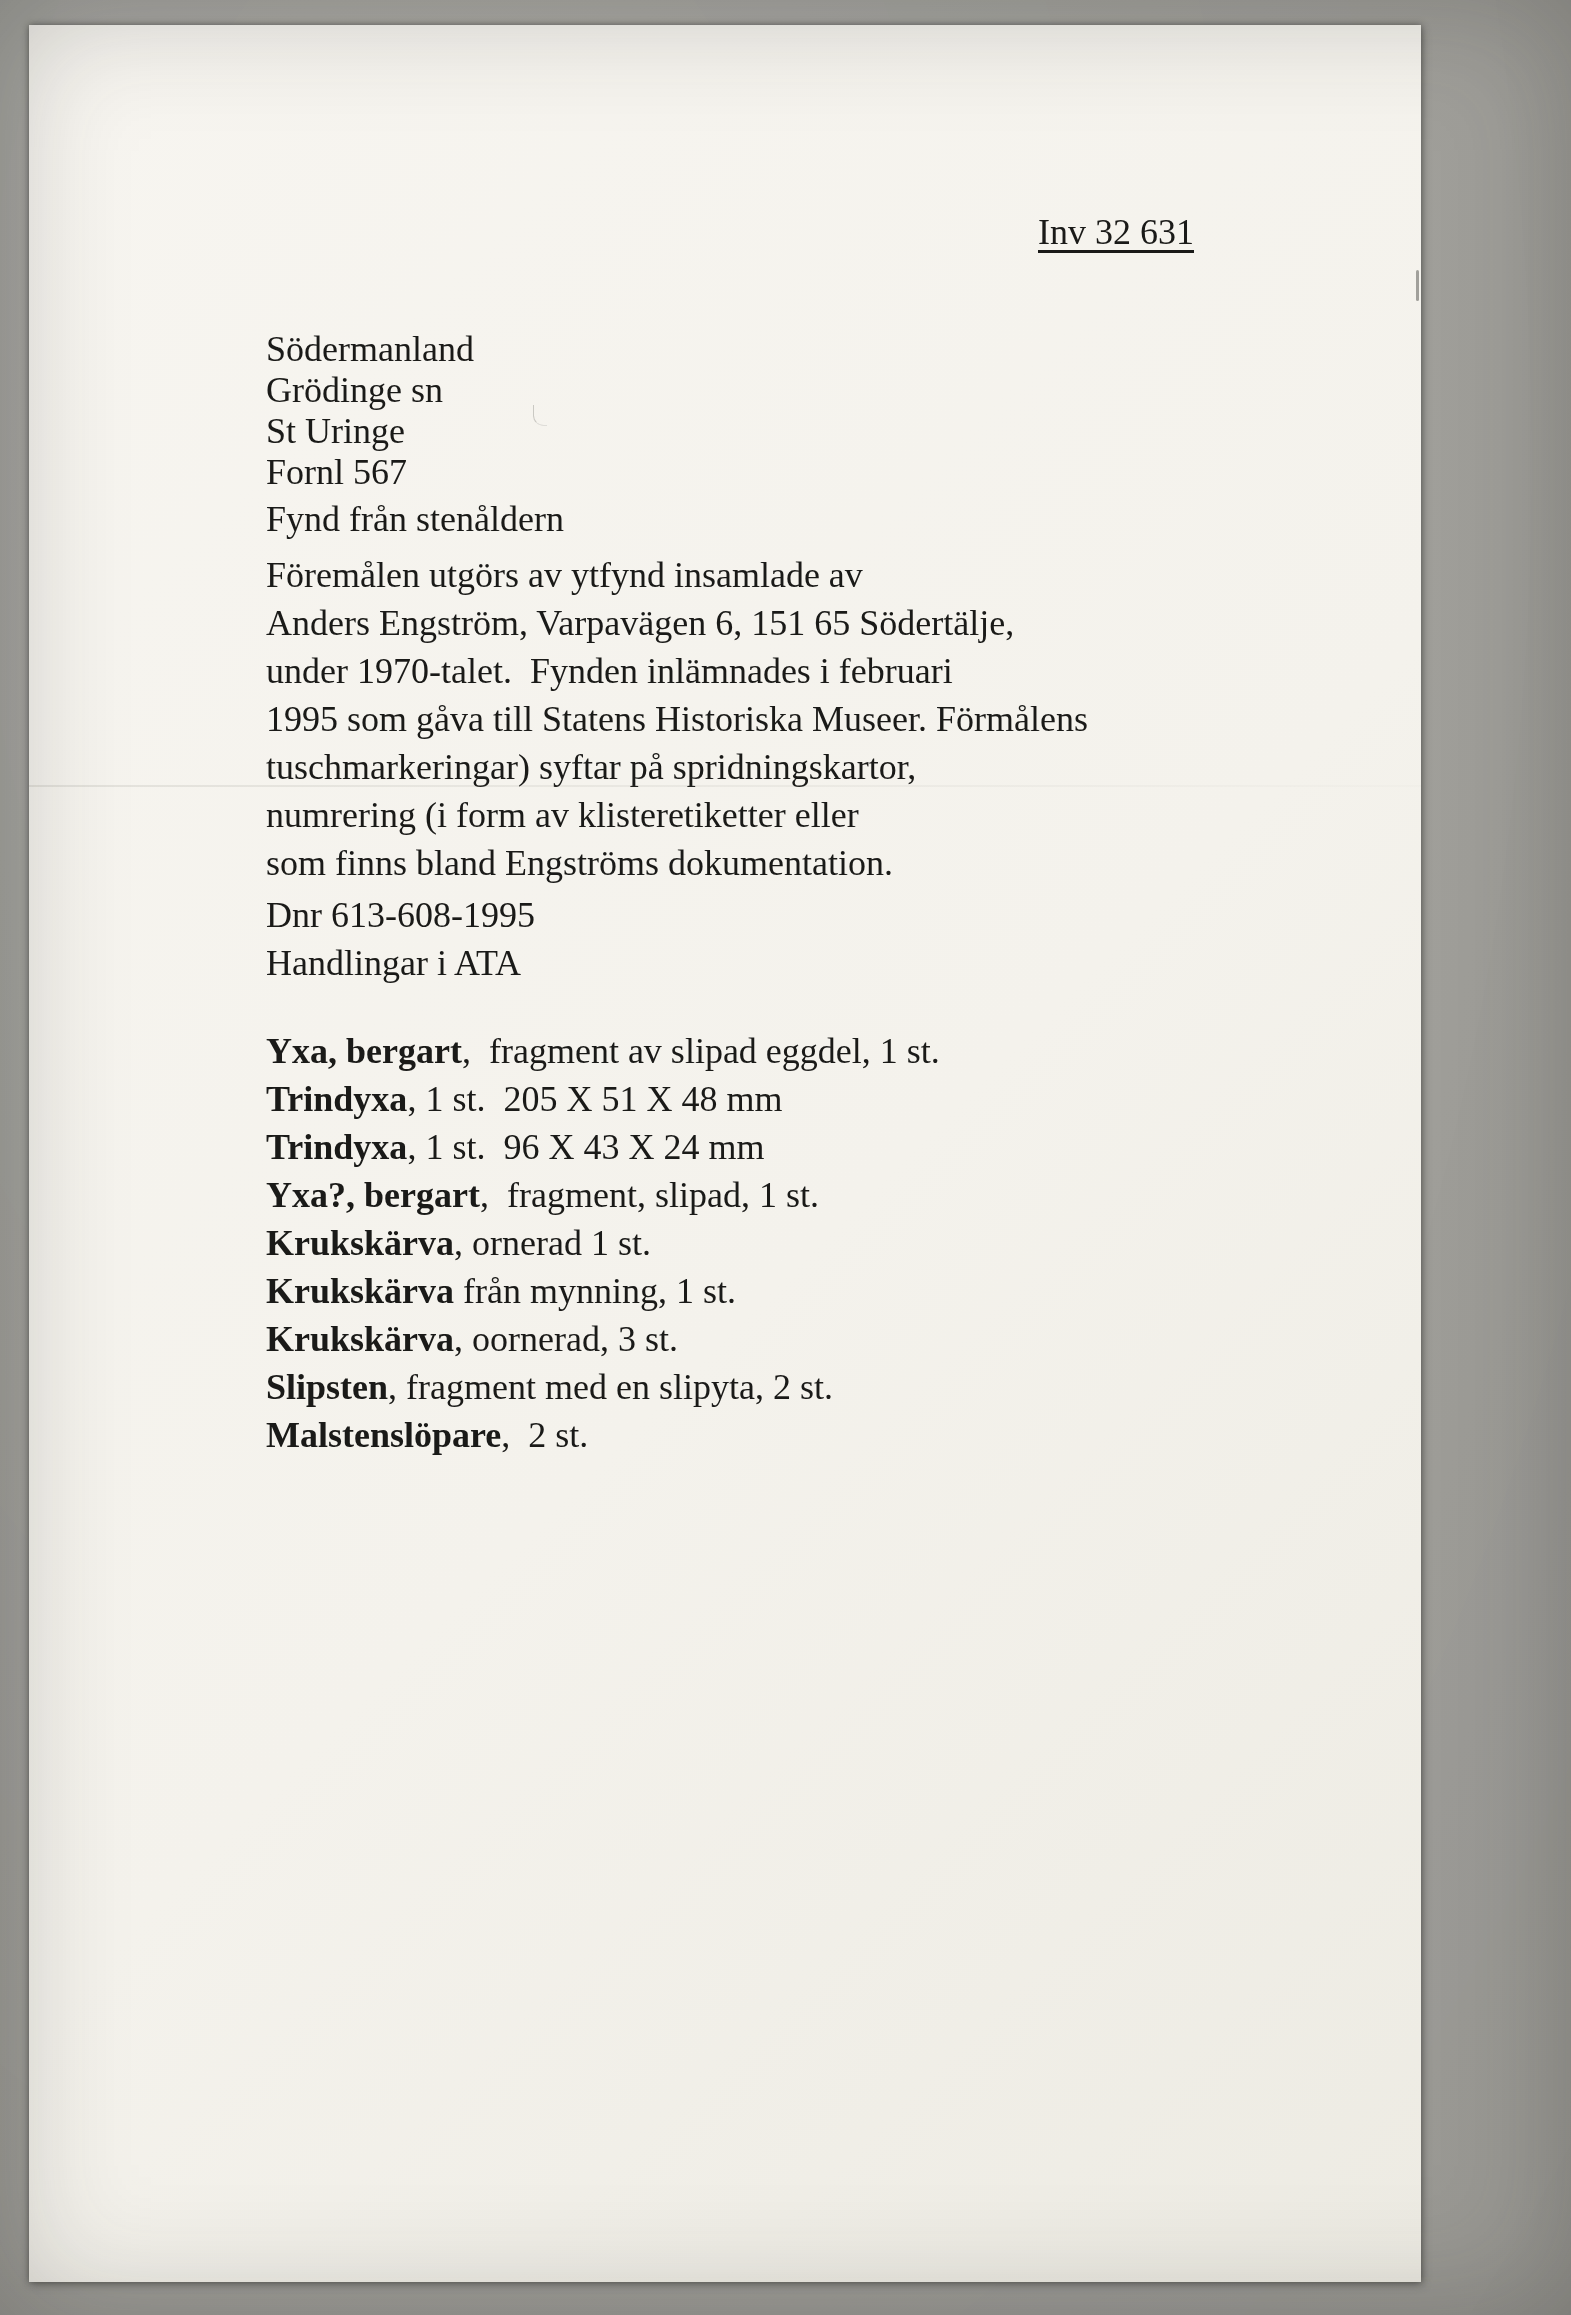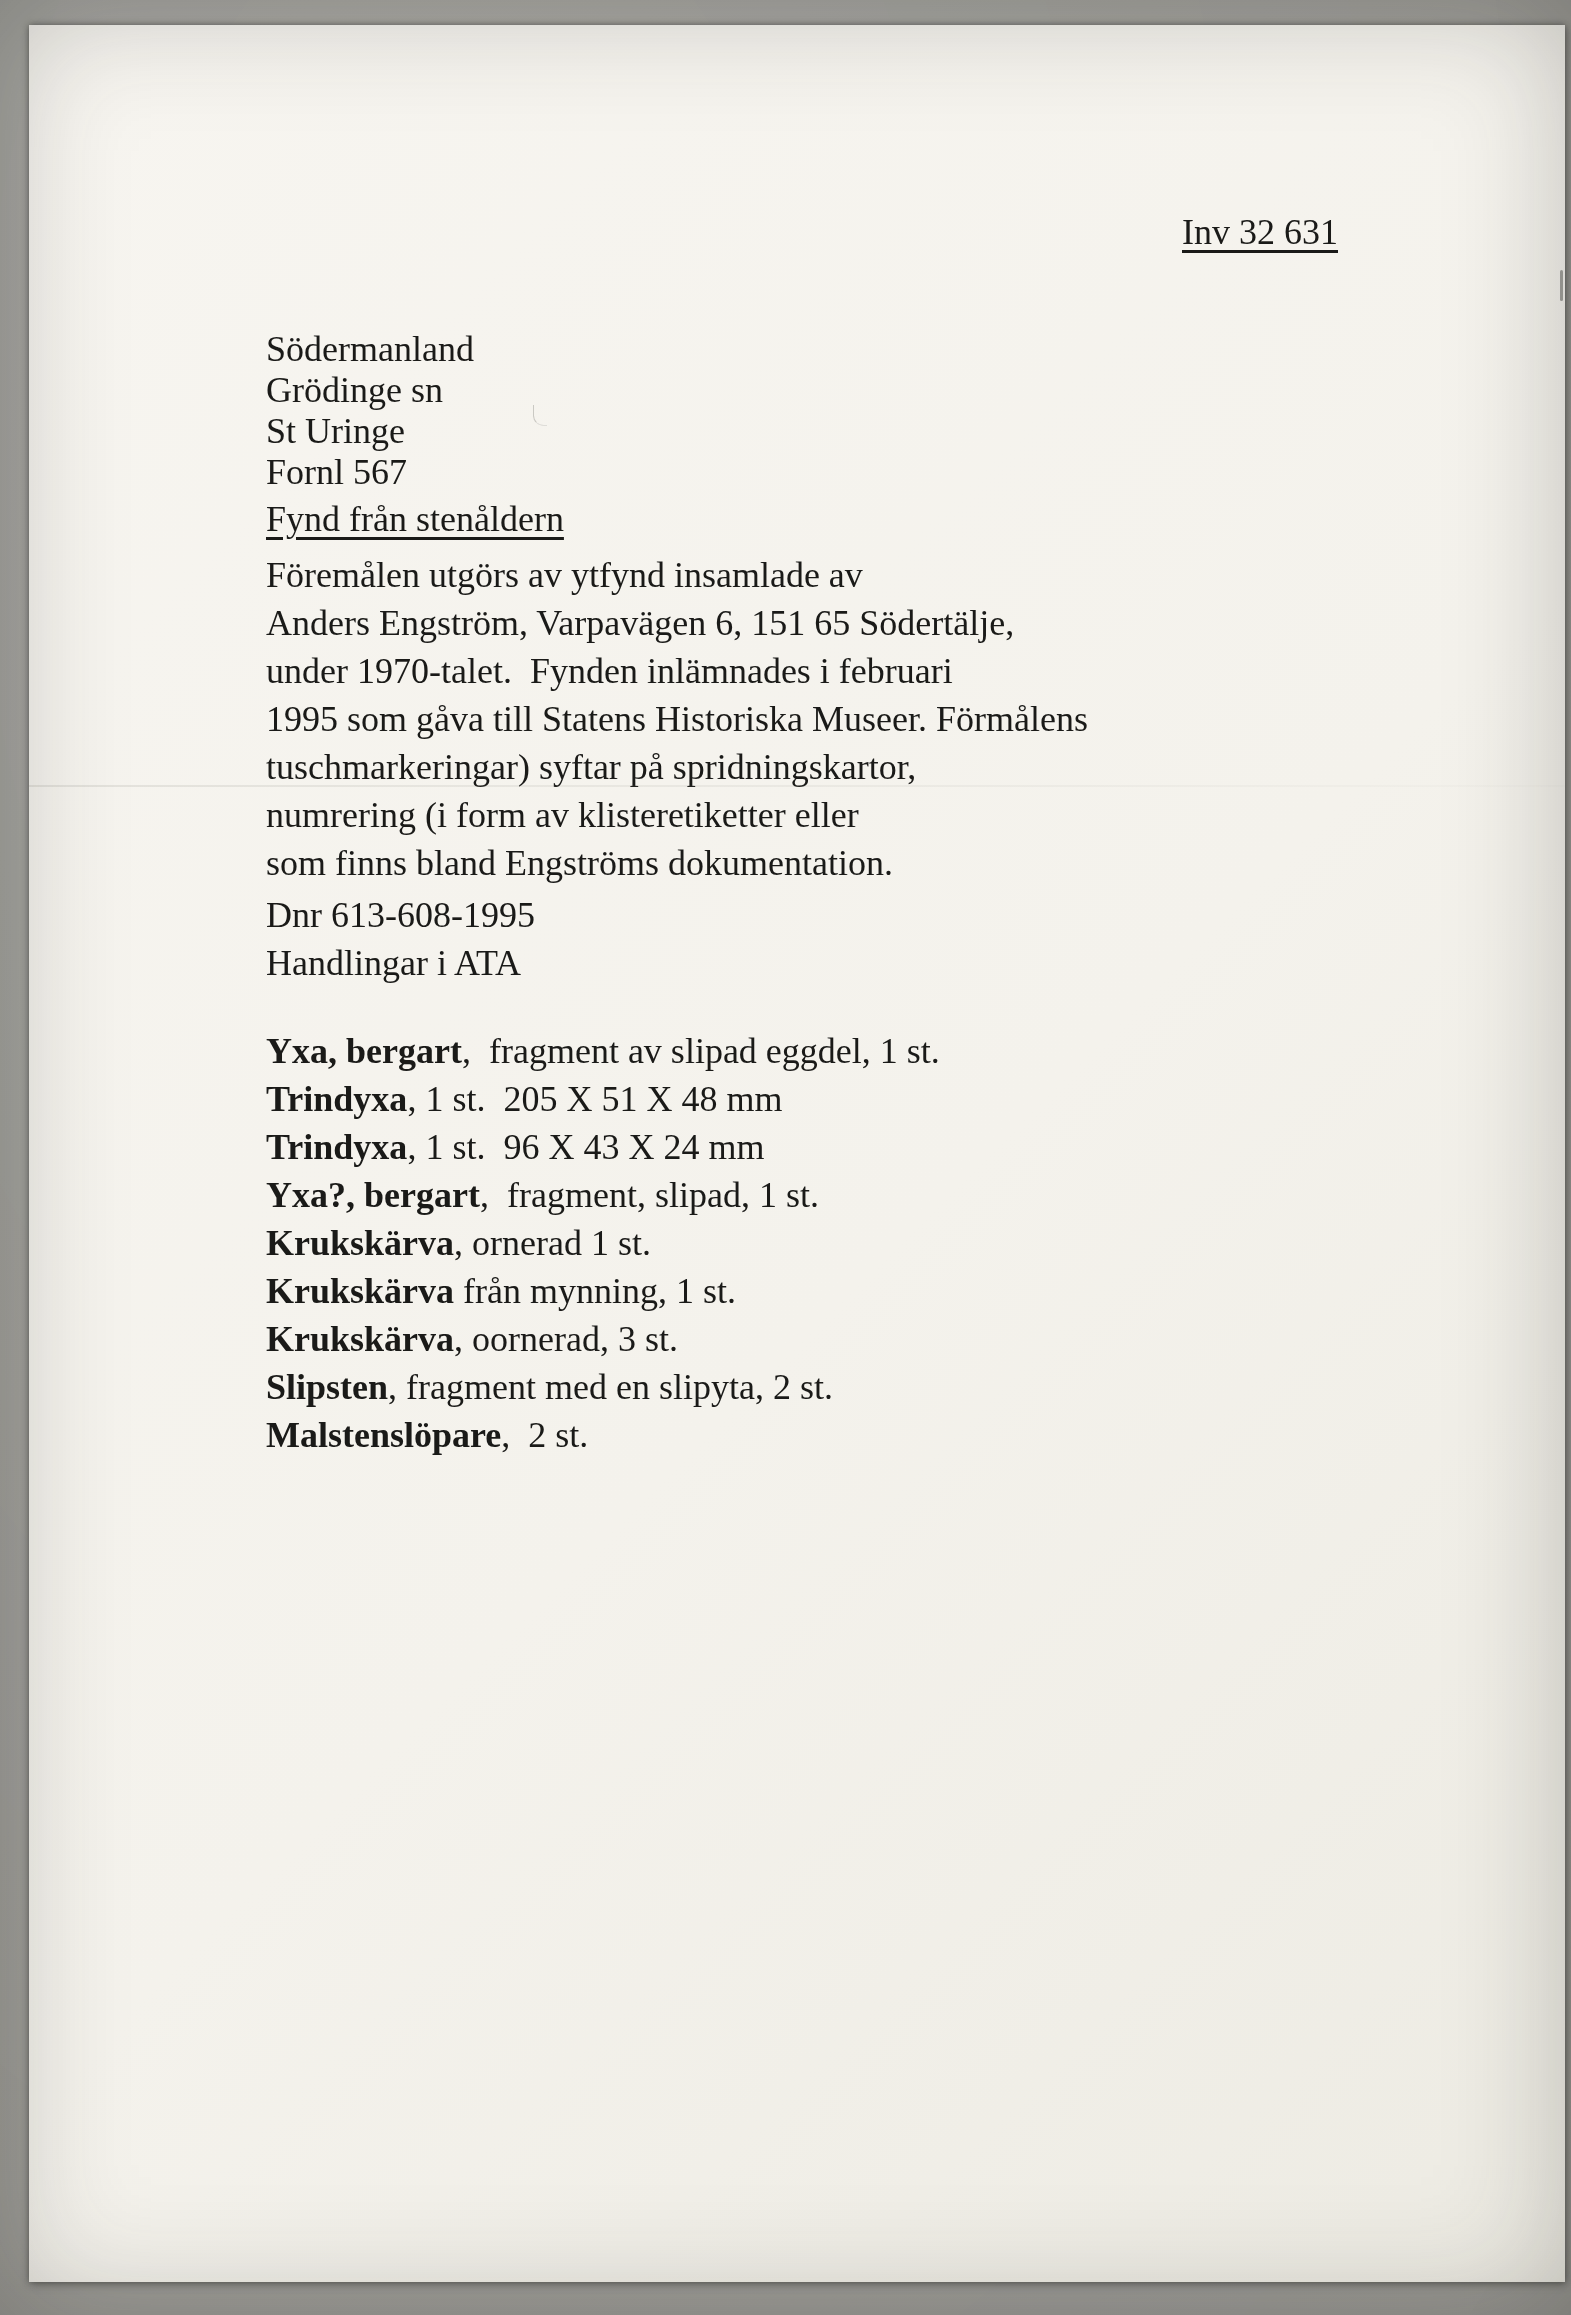--- a/index.html
+++ b/index.html
@@ -19,21 +19,21 @@
   .scan-vignette {
     position: absolute;
     inset: 0;
     pointer-events: none;
     box-shadow: inset 0 0 126px rgba(40,40,35,0.28);
   }
   .paper {
     position: absolute;
     left: 29px;
     top: 25px;
-    width: 1536px;
+    width: 1392px;
     height: 2257px;
     background: linear-gradient(135deg, #f7f5f0 0%, #f4f2ec 55%, #edebe3 100%);
     box-shadow: 0 0 6.3px rgba(50,50,45,0.55), 1.8px 2.7px 9px rgba(50,50,45,0.35);
     color: #1a1a18;
     font-size: 36px;
   }
   .line {
     white-space: pre;
   }
   .inv {
@@ -47,21 +47,20 @@
   .address {
     position: absolute;
     top: 304px;
     left: 237px;
     line-height: 41px;
   }
   .doc-title {
     position: absolute;
     top: 473px;
     left: 237px;
-    text-decoration: underline;
     text-underline-offset: 6.3px;
     white-space: pre;
   }
   .para {
     position: absolute;
     top: 526px;
     left: 237px;
     line-height: 48px;
   }
   .refs {

